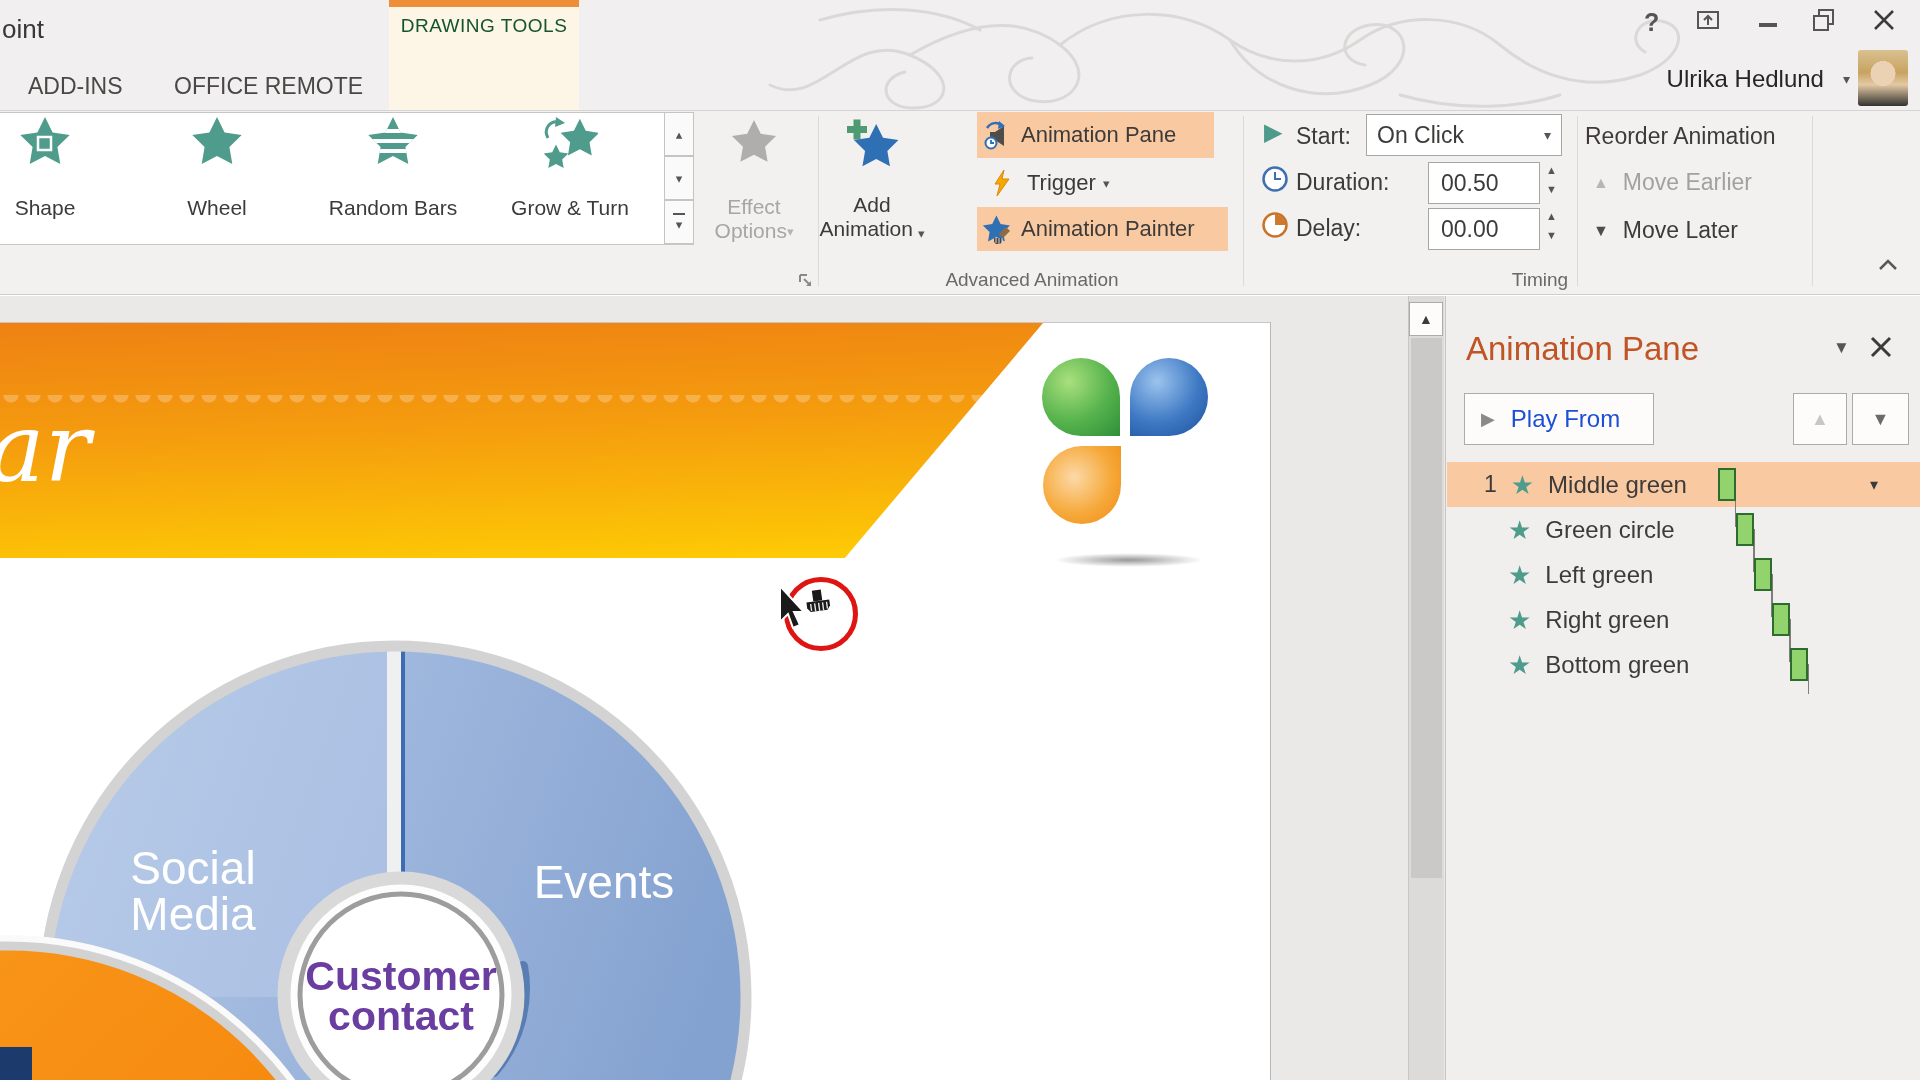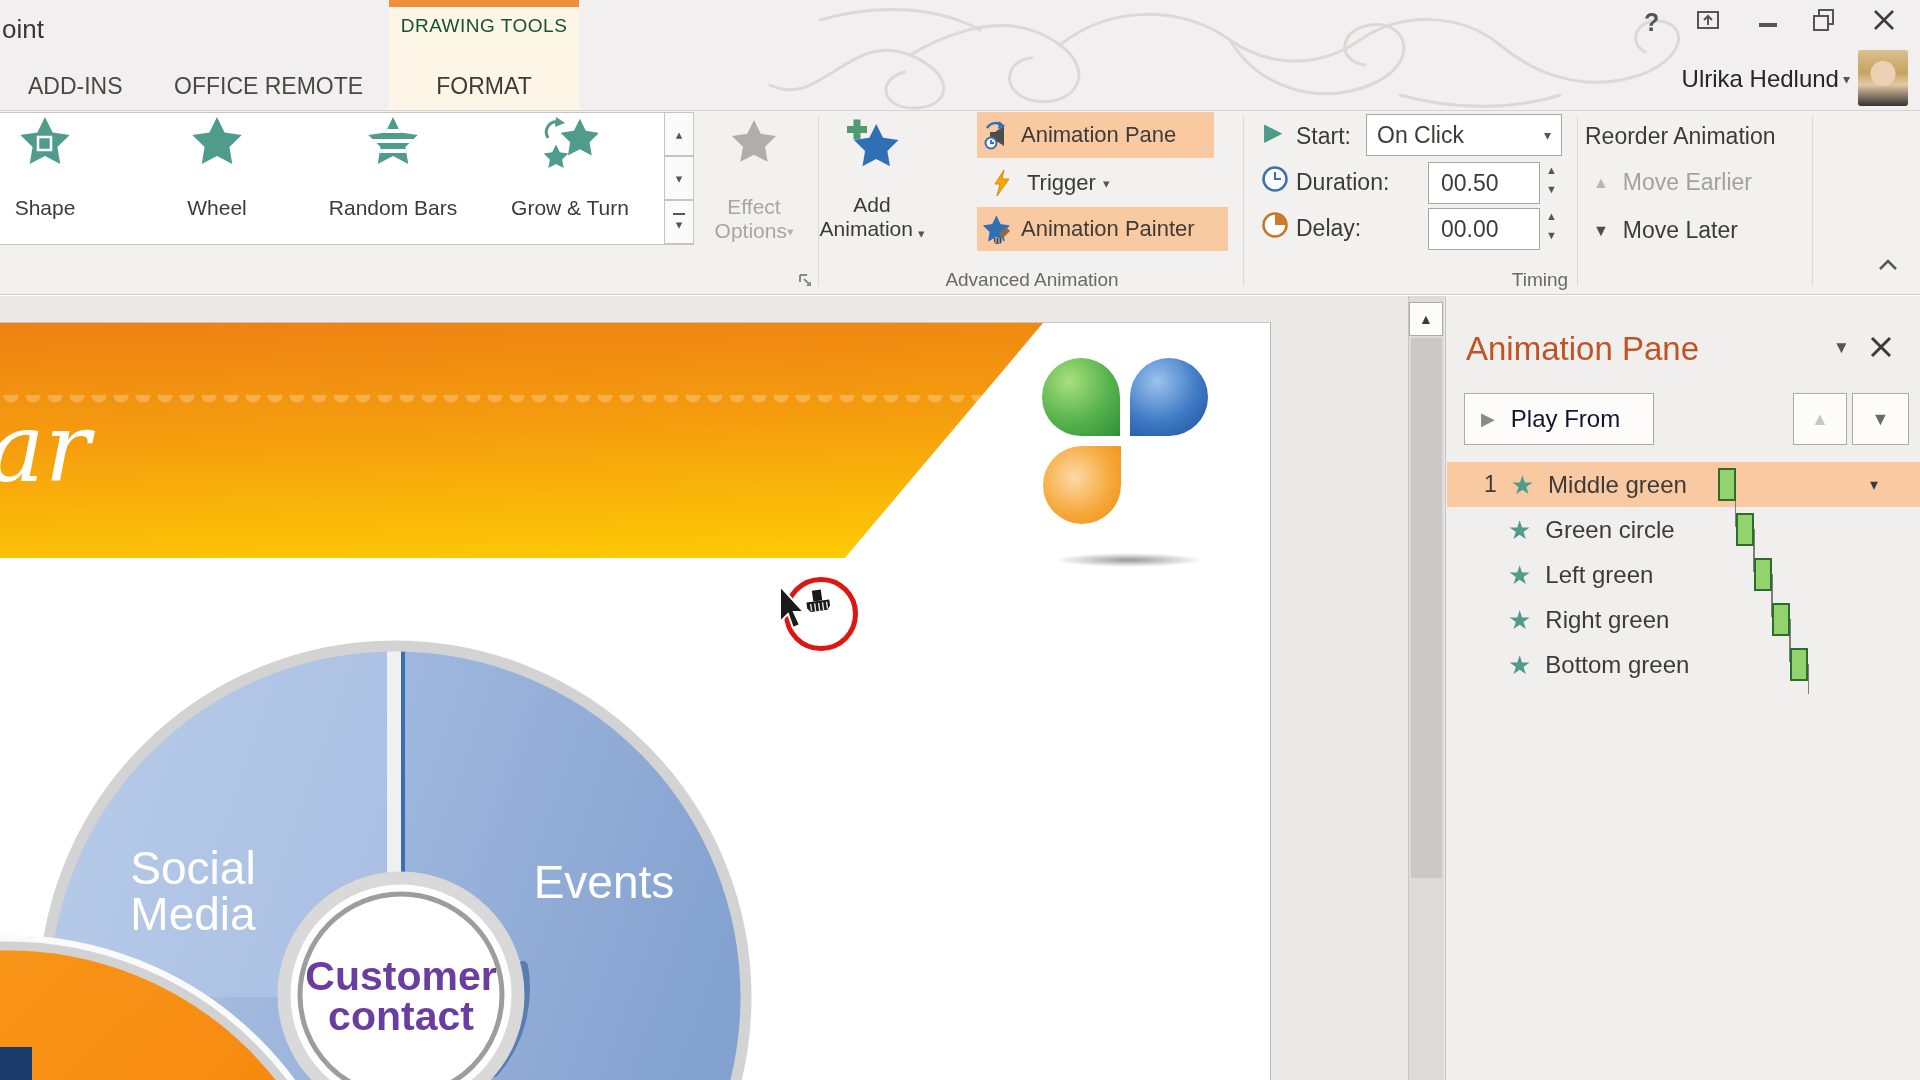--- a/index.html
+++ b/index.html
@@ -55,37 +55,34 @@
       <rect x="1" y="1" width="18" height="4" fill="#555"></rect>
     </svg>
     <svg class="abs" style="left:1812px;top:8px;" width="24" height="24" viewBox="0 0 24 24">
       <rect x="7" y="2" width="14" height="14" fill="#f1efef" stroke="#555" stroke-width="2"></rect>
       <rect x="2" y="8" width="14" height="14" fill="#f1efef" stroke="#555" stroke-width="2"></rect>
     </svg>
     <svg class="abs" style="left:1872px;top:8px;" width="24" height="24" viewBox="0 0 24 24">
       <path d="M3,3 L21,21 M21,3 L3,21" stroke="#3d3b3a" stroke-width="2.5"></path>
     </svg>
 
-    <div class="abs flex" style="left:1600px;top:56px;width:250px;height:46px;justify-content:flex-end;gap:4px;">
+    <div class="abs flex" style="left:1600px;top:56px;width:250px;height:46px;justify-content:flex-end;gap:19px;">
       <span style="font-size:24px;color:#262626;">Ulrika Hedlund</span>
       <span style="font-size:14px;color:#555;">▾</span>
     </div>
     <div class="abs" style="left:1858px;top:50px;width:50px;height:56px;border-radius:3px;
                 background:
                   radial-gradient(circle at 50% 42%, #ecd2b4 0 30%, rgba(0,0,0,0) 31%),
                   linear-gradient(180deg,#d9c190 0%, #c8a360 40%, #e3c9a4 62%, #33312f 100%);">
     </div>
 
     <div class="abs" style="left:389px;top:0;width:190px;height:110px;background:#fdf5e6;">
       <div class="abs" style="left:0;top:0;width:190px;height:7px;background:#ee8e38;"></div>
       <div class="abs flex" style="left:0;top:10px;width:190px;height:32px;justify-content:center;">
         <span style="font-size:19px;letter-spacing:0.5px;color:#14532d;">DRAWING TOOLS</span>
-      </div>
-      <div class="abs flex" style="left:0;top:64px;width:190px;height:44px;justify-content:center;">
-        <span class="tabtxt" style="color:#3d3b3a;">FORMAT</span>
       </div>
     </div>
 
     <div class="abs flex" style="left:14px;top:64px;height:44px;padding:0 14px;">
       <span class="tabtxt">ADD-INS</span>
     </div>
     <div class="abs flex" style="left:160px;top:64px;height:44px;padding:0 14px;">
       <span class="tabtxt">OFFICE REMOTE</span>
     </div>
   </div>
@@ -363,21 +360,21 @@
   <div class="abs" style="left:1445px;top:296px;width:475px;height:784px;background:#f1efee;border-left:1px solid #c6c4c2;box-sizing:border-box;"></div>
 
   <span class="abs" style="left:1466px;top:330px;font-size:33px;color:#c05424;">Animation Pane</span>
   <span class="abs" style="left:1833px;top:338px;font-size:17px;color:#555;">▼</span>
   <svg class="abs" style="left:1868px;top:334px;" width="26" height="26" viewBox="0 0 26 26">
     <path d="M4,4 L22,22 M22,4 L4,22" stroke="#3d3b3a" stroke-width="3"></path>
   </svg>
 
   <div class="abs navbtn" style="left:1464px;top:393px;width:190px;height:52px;justify-content:flex-start;gap:16px;padding-left:16px;">
     <span style="font-size:18px;color:#8c8a88;">▶</span>
-    <span style="font-size:24px;color:#0f172a;">Play From</span>
+    <span style="font-size:24px;color:#1d4ed8;">Play From</span>
   </div>
   <div class="abs navbtn" style="left:1793px;top:393px;width:54px;height:52px;">
     <span style="font-size:18px;color:#c9c7c5;">▲</span>
   </div>
   <div class="abs navbtn" style="left:1852px;top:393px;width:57px;height:52px;">
     <span style="font-size:18px;color:#6c6a68;">▼</span>
   </div>
 
   <div class="panerow hl" style="top:462px;">
     <span style="margin-left:37px;font-size:23px;">1</span>

